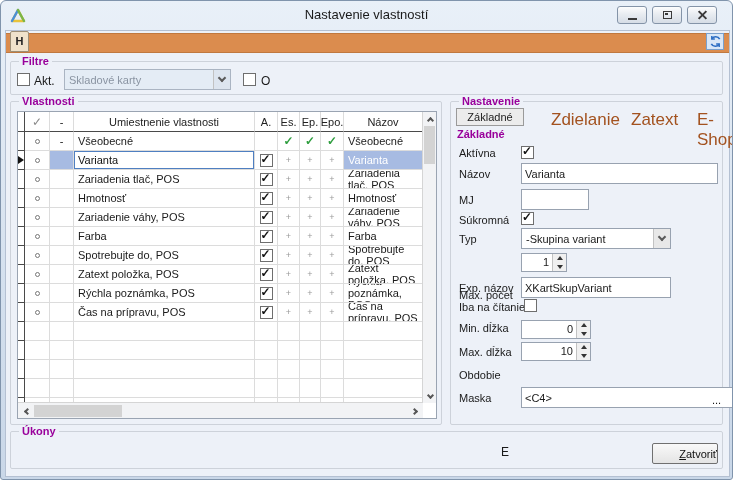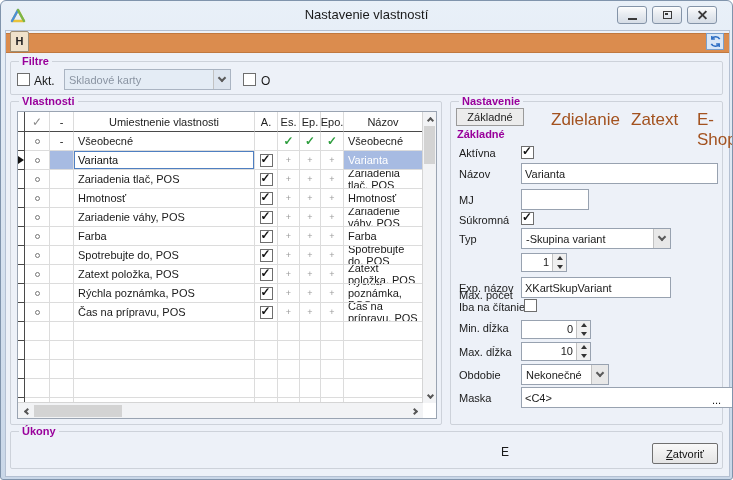--- a/index.html
+++ b/index.html
@@ -544,32 +544,26 @@
       <span class="f-label" style="top:244px;">Max. dĺžka</span>
       <div class="spin" style="left:70px;top:240px;width:70px;">
         <span class="sval">10</span>
         <span class="sbtns">
             <span class="sb up"></span>
             <span class="sb dn"></span>
           </span>
       </div>
 
       <span class="f-label" style="top:267px;">Obdobie</span>
-      <div class="combo" style="left:70px;top:262px;width:88px;">
-        <span class="val">Nekonečné</span>
-        <span class="cbtn">
-            <span class="chev-down"></span>
-          </span>
-      </div>
 
       <span class="f-label" style="top:290px;">Maska</span>
       <input class="tinput" style="left: 70px; top: 285px; width: 216px;" value="&lt;C4&gt;">
       <span class="f-label" style="left:261px;top:292px;">...</span>
     </div>
 
     <div class="groupbox g-actions">
       <span class="group-label">Úkony</span>
       <span class="e-label">E</span>
-      <button class="push-btn" style="left:641px;top:11px;width:66px;height:21px;"><span class="accel">Z</span><span>atvoriť</span></button>
+      <button class="push-btn" style="left:641px;top:11px;width:66px;height:21px;text-align:right;"><span class="accel">Z</span><span>atvoriť</span></button>
     </div>
 
   </div>
 </div>
 
 </body></html>

